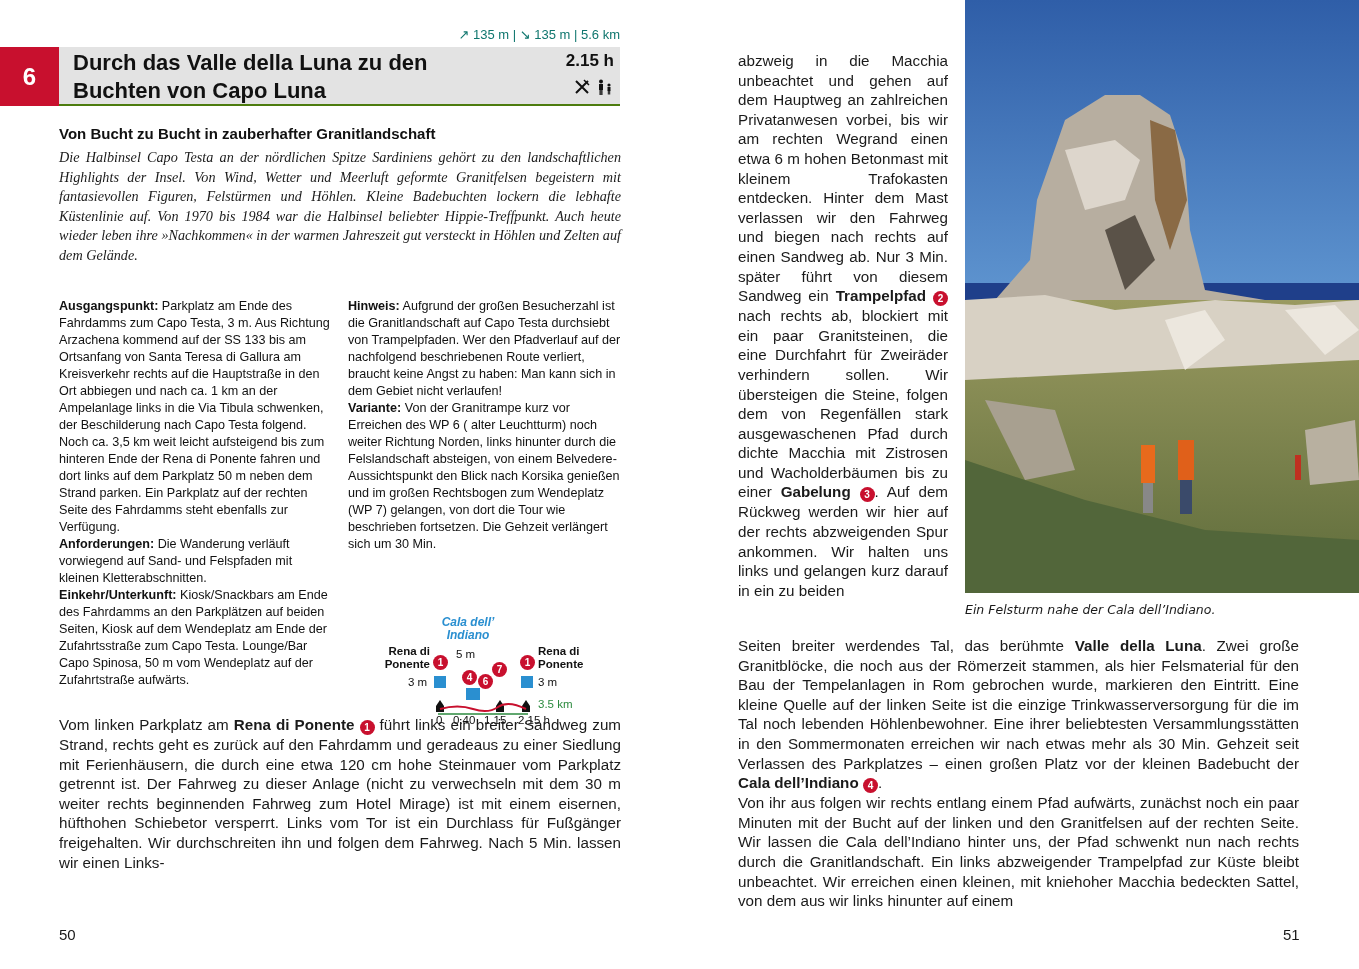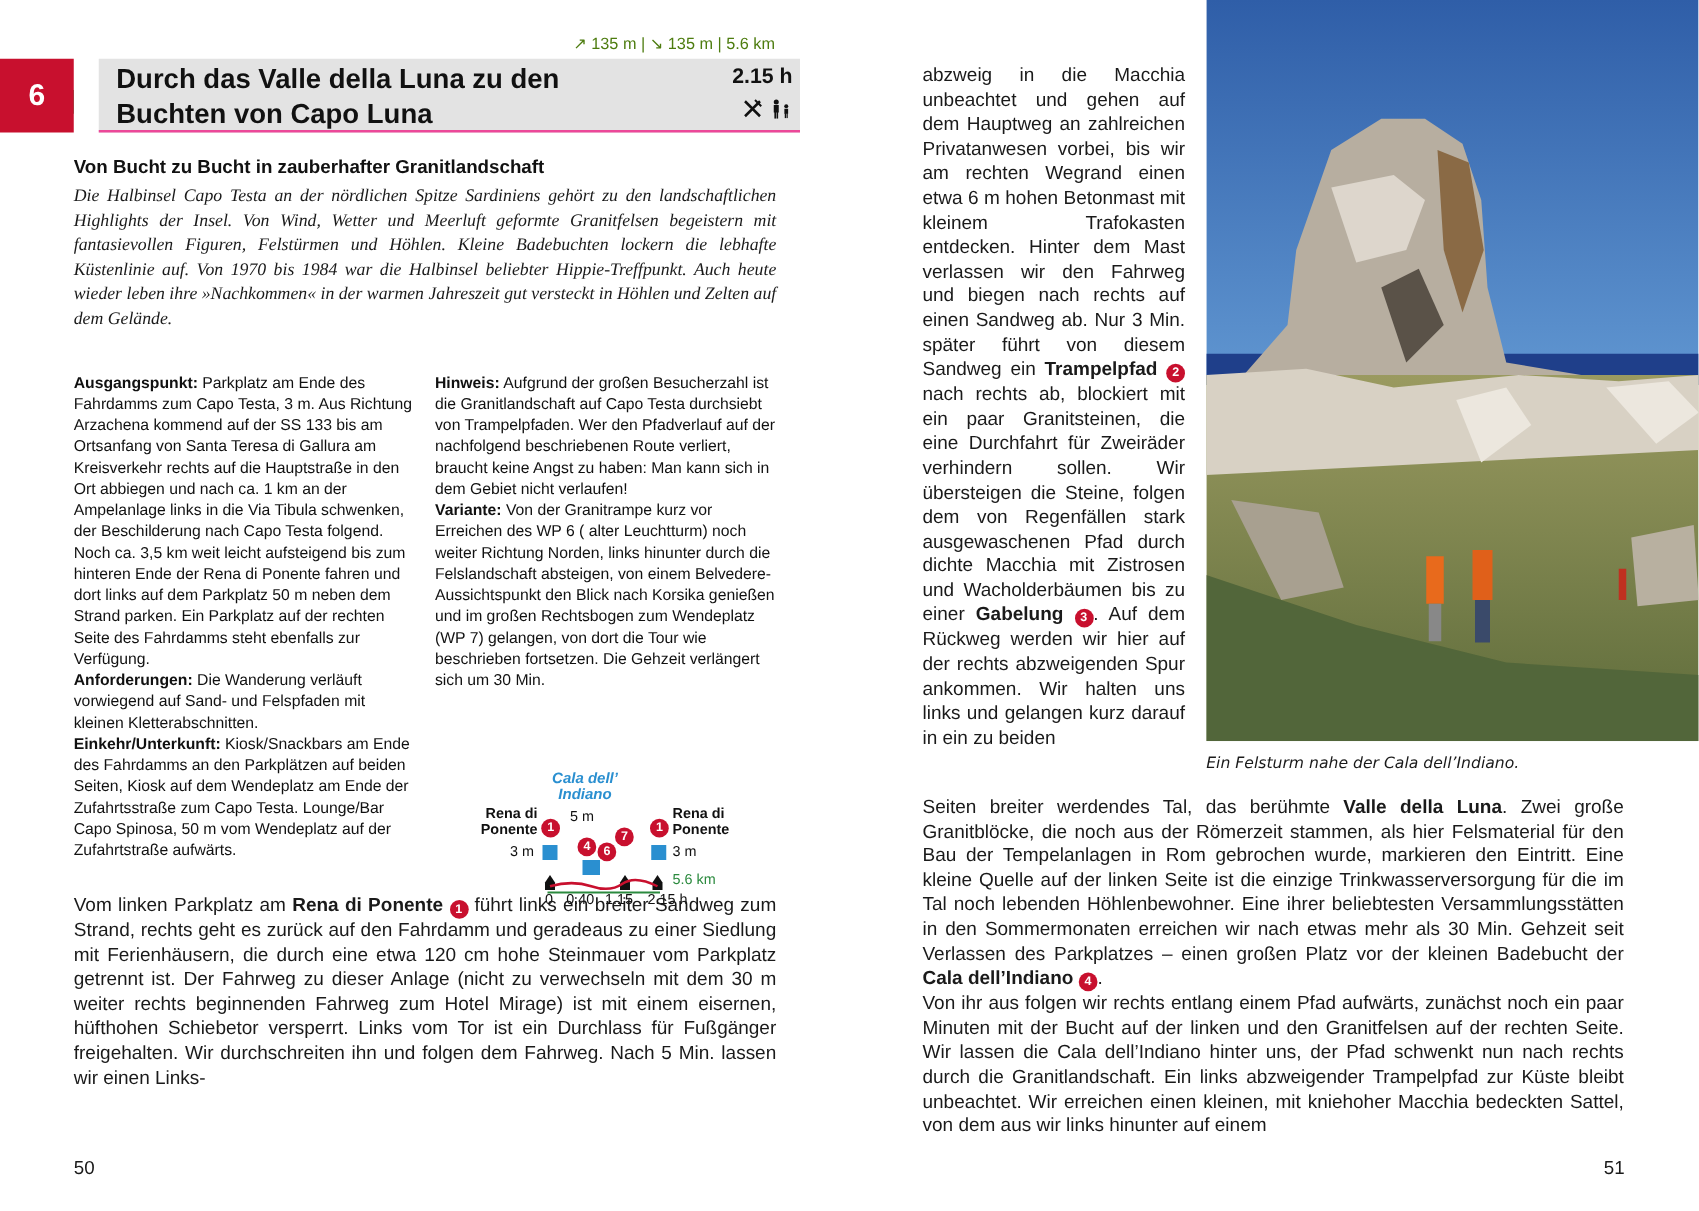--- a/index.html
+++ b/index.html
@@ -5,22 +5,22 @@
   * { box-sizing: border-box; margin: 0; padding: 0; }
   html, body { width: 1359px; height: 969px; background: #ffffff; overflow: hidden; }
   body { position: relative; font-family: "Liberation Sans", sans-serif; color: #1a1a1a; }
 
   .page { position: absolute; top: 0; height: 969px; }
   .page-left { left: 0; width: 680px; }
 
   
   .top-badge { position: absolute; left: 0; top: 28px; width: 59px; height: 19px; background: #1e8a3e; color: #fff; font-weight: bold; font-size: 13px; text-align: center; line-height: 19px; letter-spacing: 0.5px; margin-top: 44px; }
   .tour-number { position: absolute; left: 0; top: 47px; width: 59px; height: 59px; background: #c8102e; color: #fff; font-weight: bold; font-size: 24px; text-align: center; line-height: 59px; }
-  .stats-line { position: absolute; right: 60px; top: 27px; font-size: 13px; color: #4d7c0f; }
-  .title-bar { position: absolute; left: 59px; top: 47px; width: 561px; height: 59px; background: #e3e3e3; border-bottom: 2px solid #ec4899; margin-left: 20px; }
+  .stats-line { position: absolute; right: 60px; top: 27px; font-size: 13px; color: #0f766e; }
+  .title-bar { position: absolute; left: 59px; top: 47px; width: 561px; height: 59px; background: #e3e3e3; border-bottom: 2px solid #4d7c0f; }
   .title-text { position: absolute; left: 14px; top: 2px; font-size: 22px; font-weight: bold; line-height: 28px; color: #111; }
   .duration { position: absolute; right: 6px; top: 4px; font-size: 17px; font-weight: bold; color: #111; }
   .header-icons { position: absolute; right: 6px; top: 32px; font-size: 16px; color: #111; display: flex; gap: 6px; }
 
   
   .subtitle { position: absolute; left: 59px; top: 125px; width: 565px; font-size: 15px; font-weight: bold; color: #111; }
   .intro { position: absolute; left: 59px; top: 148px; width: 562px; font-family: Liberation Serif, serif; font-style: italic; font-size: 14.2px; line-height: 19.6px; text-align: justify; color: #1a1a1a; }
 
   
   .info-col { position: absolute; top: 298px; font-size: 12.6px; line-height: 17px; color: #111; }
@@ -119,21 +119,21 @@
     <svg style="position:absolute; left:0; top:60px;" width="220" height="45">
       <rect x="56" y="4" width="12" height="12" fill="#2a8fd0"></rect>
       <rect x="88" y="16" width="14" height="12" fill="#2a8fd0"></rect>
       <rect x="143" y="4" width="12" height="12" fill="#2a8fd0"></rect>
       <polygon points="58,34 62,28 66,34 66,40 58,40" fill="#111"></polygon>
       <polygon points="118,34 122,28 126,34 126,40 118,40" fill="#111"></polygon>
       <polygon points="144,34 148,28 152,34 152,40 144,40" fill="#111"></polygon>
       <path d="M62,37 Q80,32 95,37 T120,35 T148,37" stroke="#c8102e" stroke-width="2" fill="none"></path>
       <line x1="60" y1="42" x2="150" y2="42" stroke="#2b8a3e" stroke-width="1.5"></line>
     </svg>
-    <div class="val green" style="left:160px; top:86px;">5.6 km</div>
+    <div class="val green" style="left:160px; top:86px;">3.5 km</div>
     <div class="val" style="left:58px; top:102px;">0</div>
     <div class="val" style="left:75px; top:102px;">0.40</div>
     <div class="val" style="left:106px; top:102px;">1.15</div>
     <div class="val" style="left:140px; top:102px;">2.15 h</div>
   </div>
 
   <div class="body-text body-left">
     <span>Vom linken Parkplatz am </span><b>Rena di Ponente</b> <span class="wp-inline">1</span><span> führt links ein breiter Sandweg zum Strand, rechts geht es zurück auf den Fahrdamm und geradeaus zu einer Siedlung mit Ferienhäusern, die durch eine etwa 120 cm hohe Steinmauer vom Parkplatz getrennt ist. Der Fahrweg zu dieser Anlage (nicht zu verwechseln mit dem 30 m weiter rechts beginnenden Fahrweg zum Hotel Mirage) ist mit einem eisernen, hüfthohen Schiebetor versperrt. Links vom Tor ist ein Durchlass für Fußgänger freigehalten. Wir durchschreiten ihn und folgen dem Fahrweg. Nach 5 Min. lassen wir einen Links-</span>
   </div>
 

